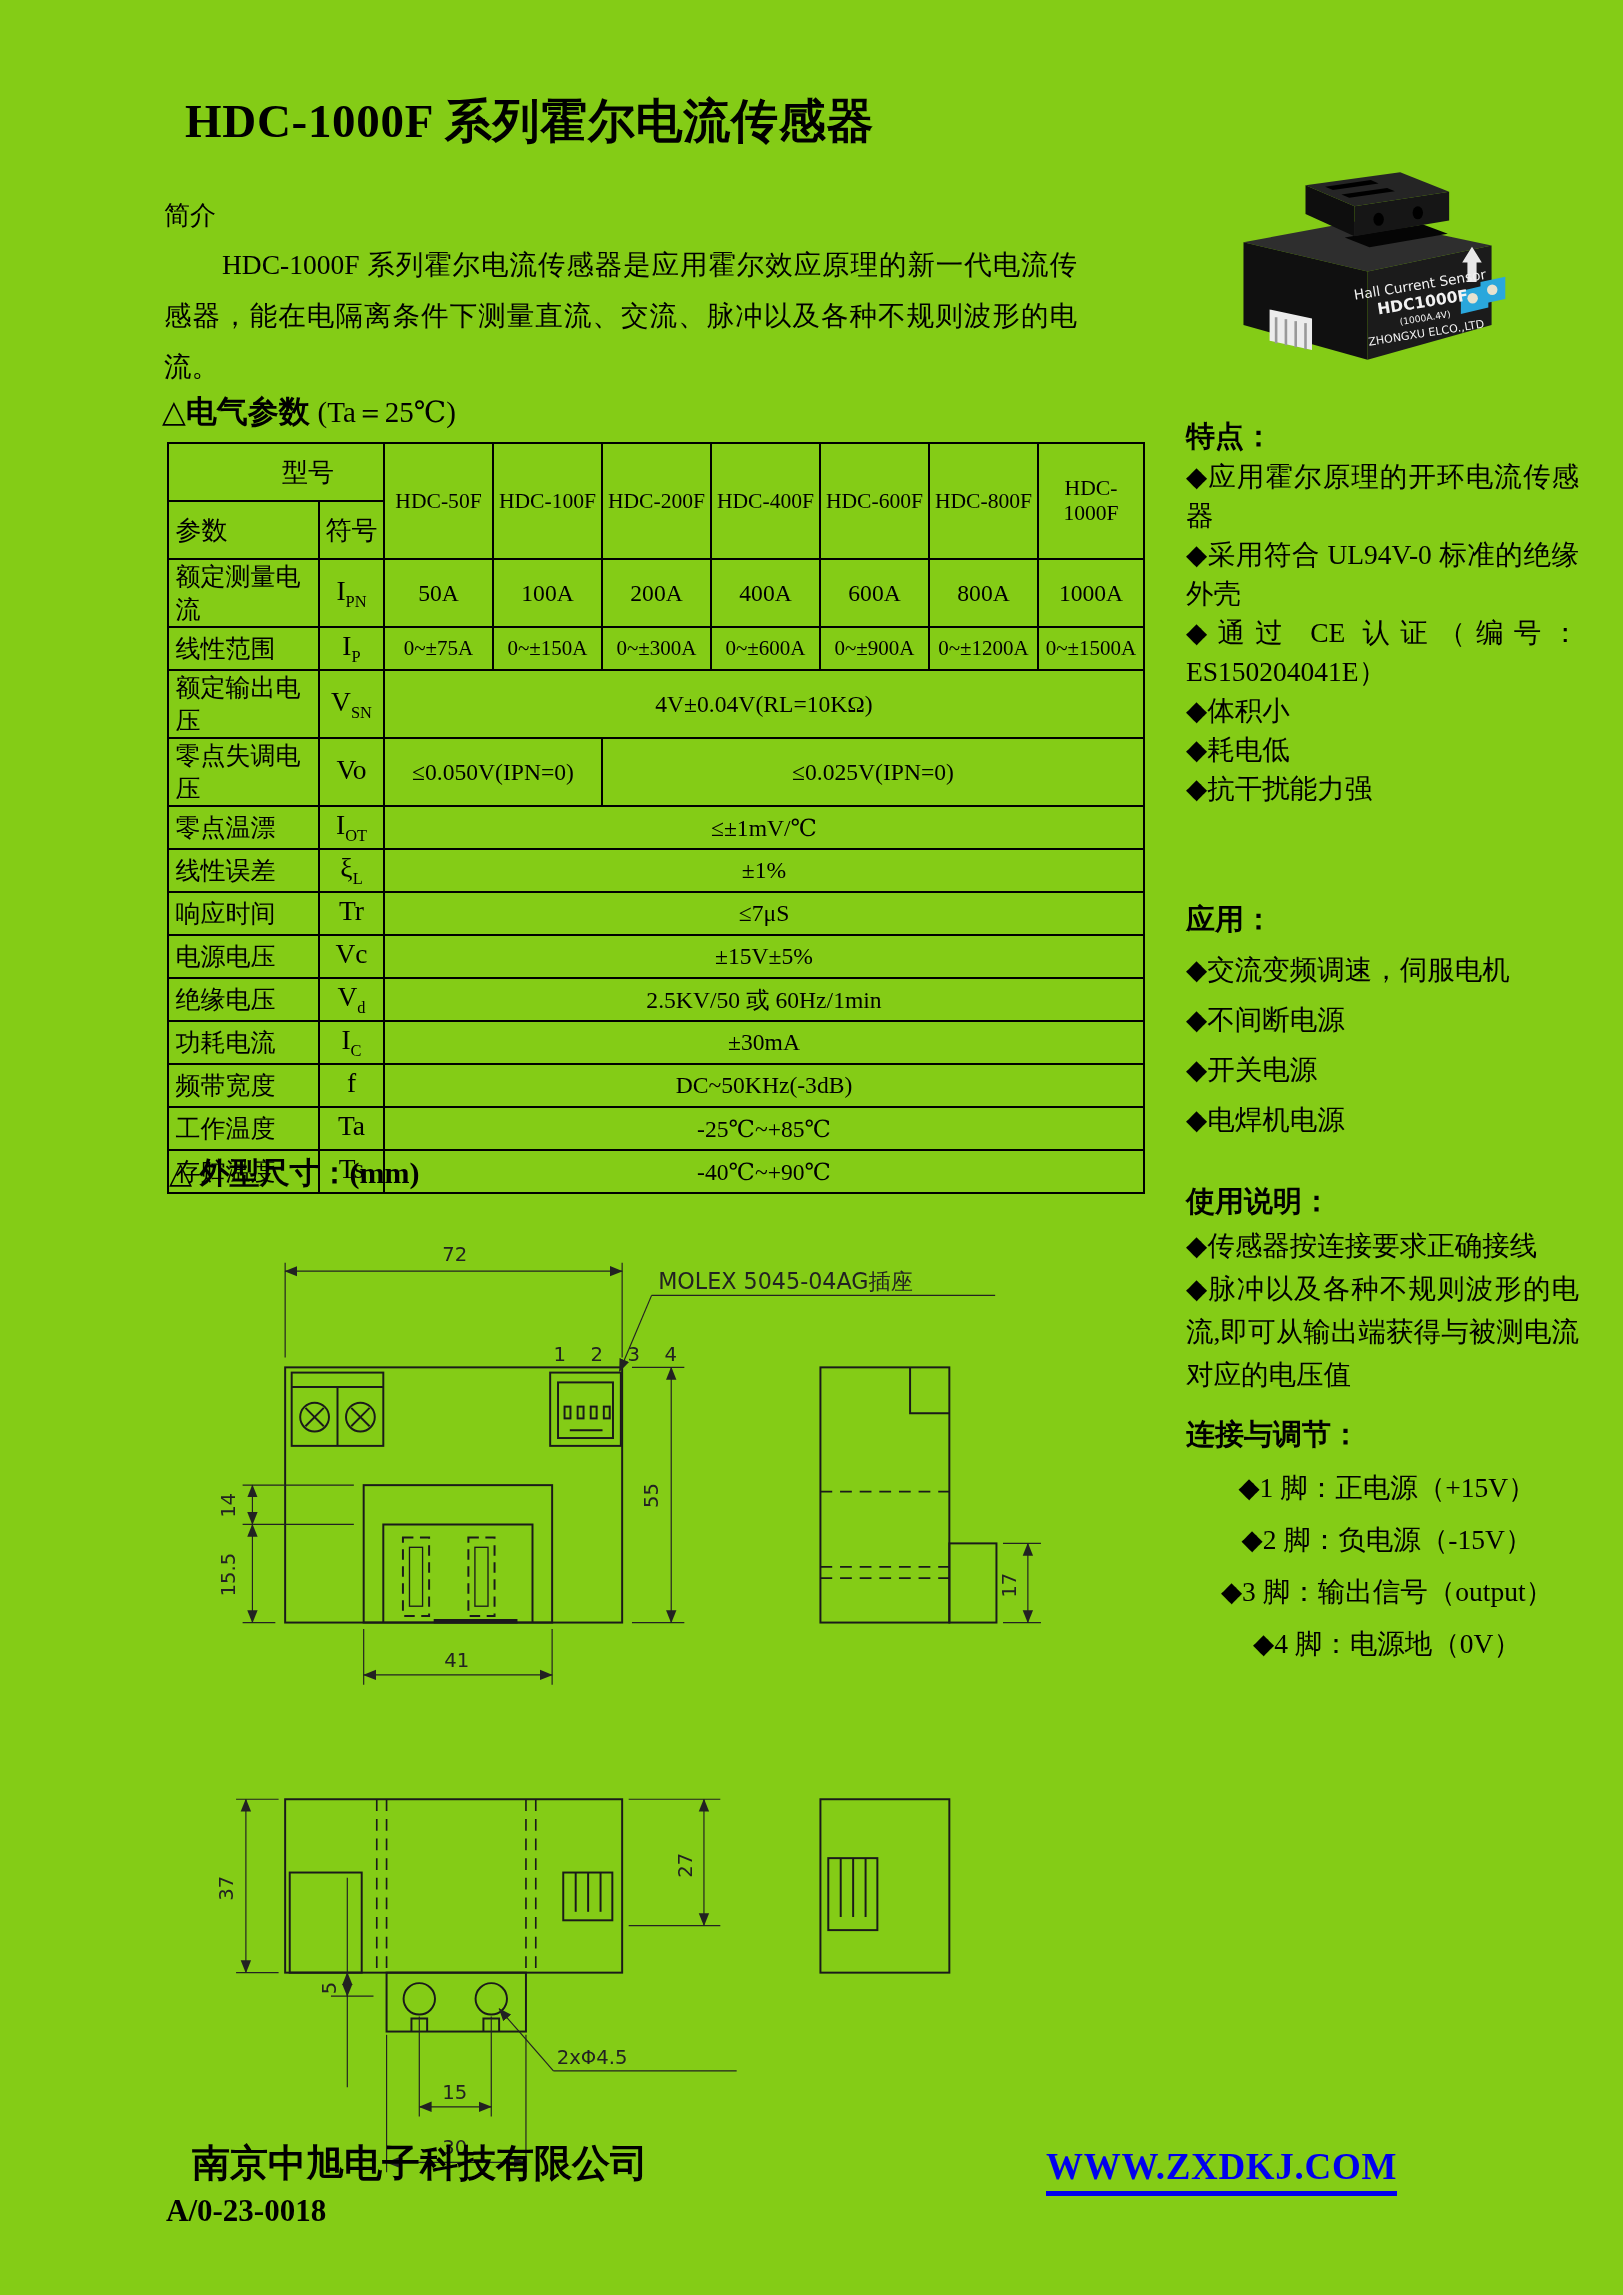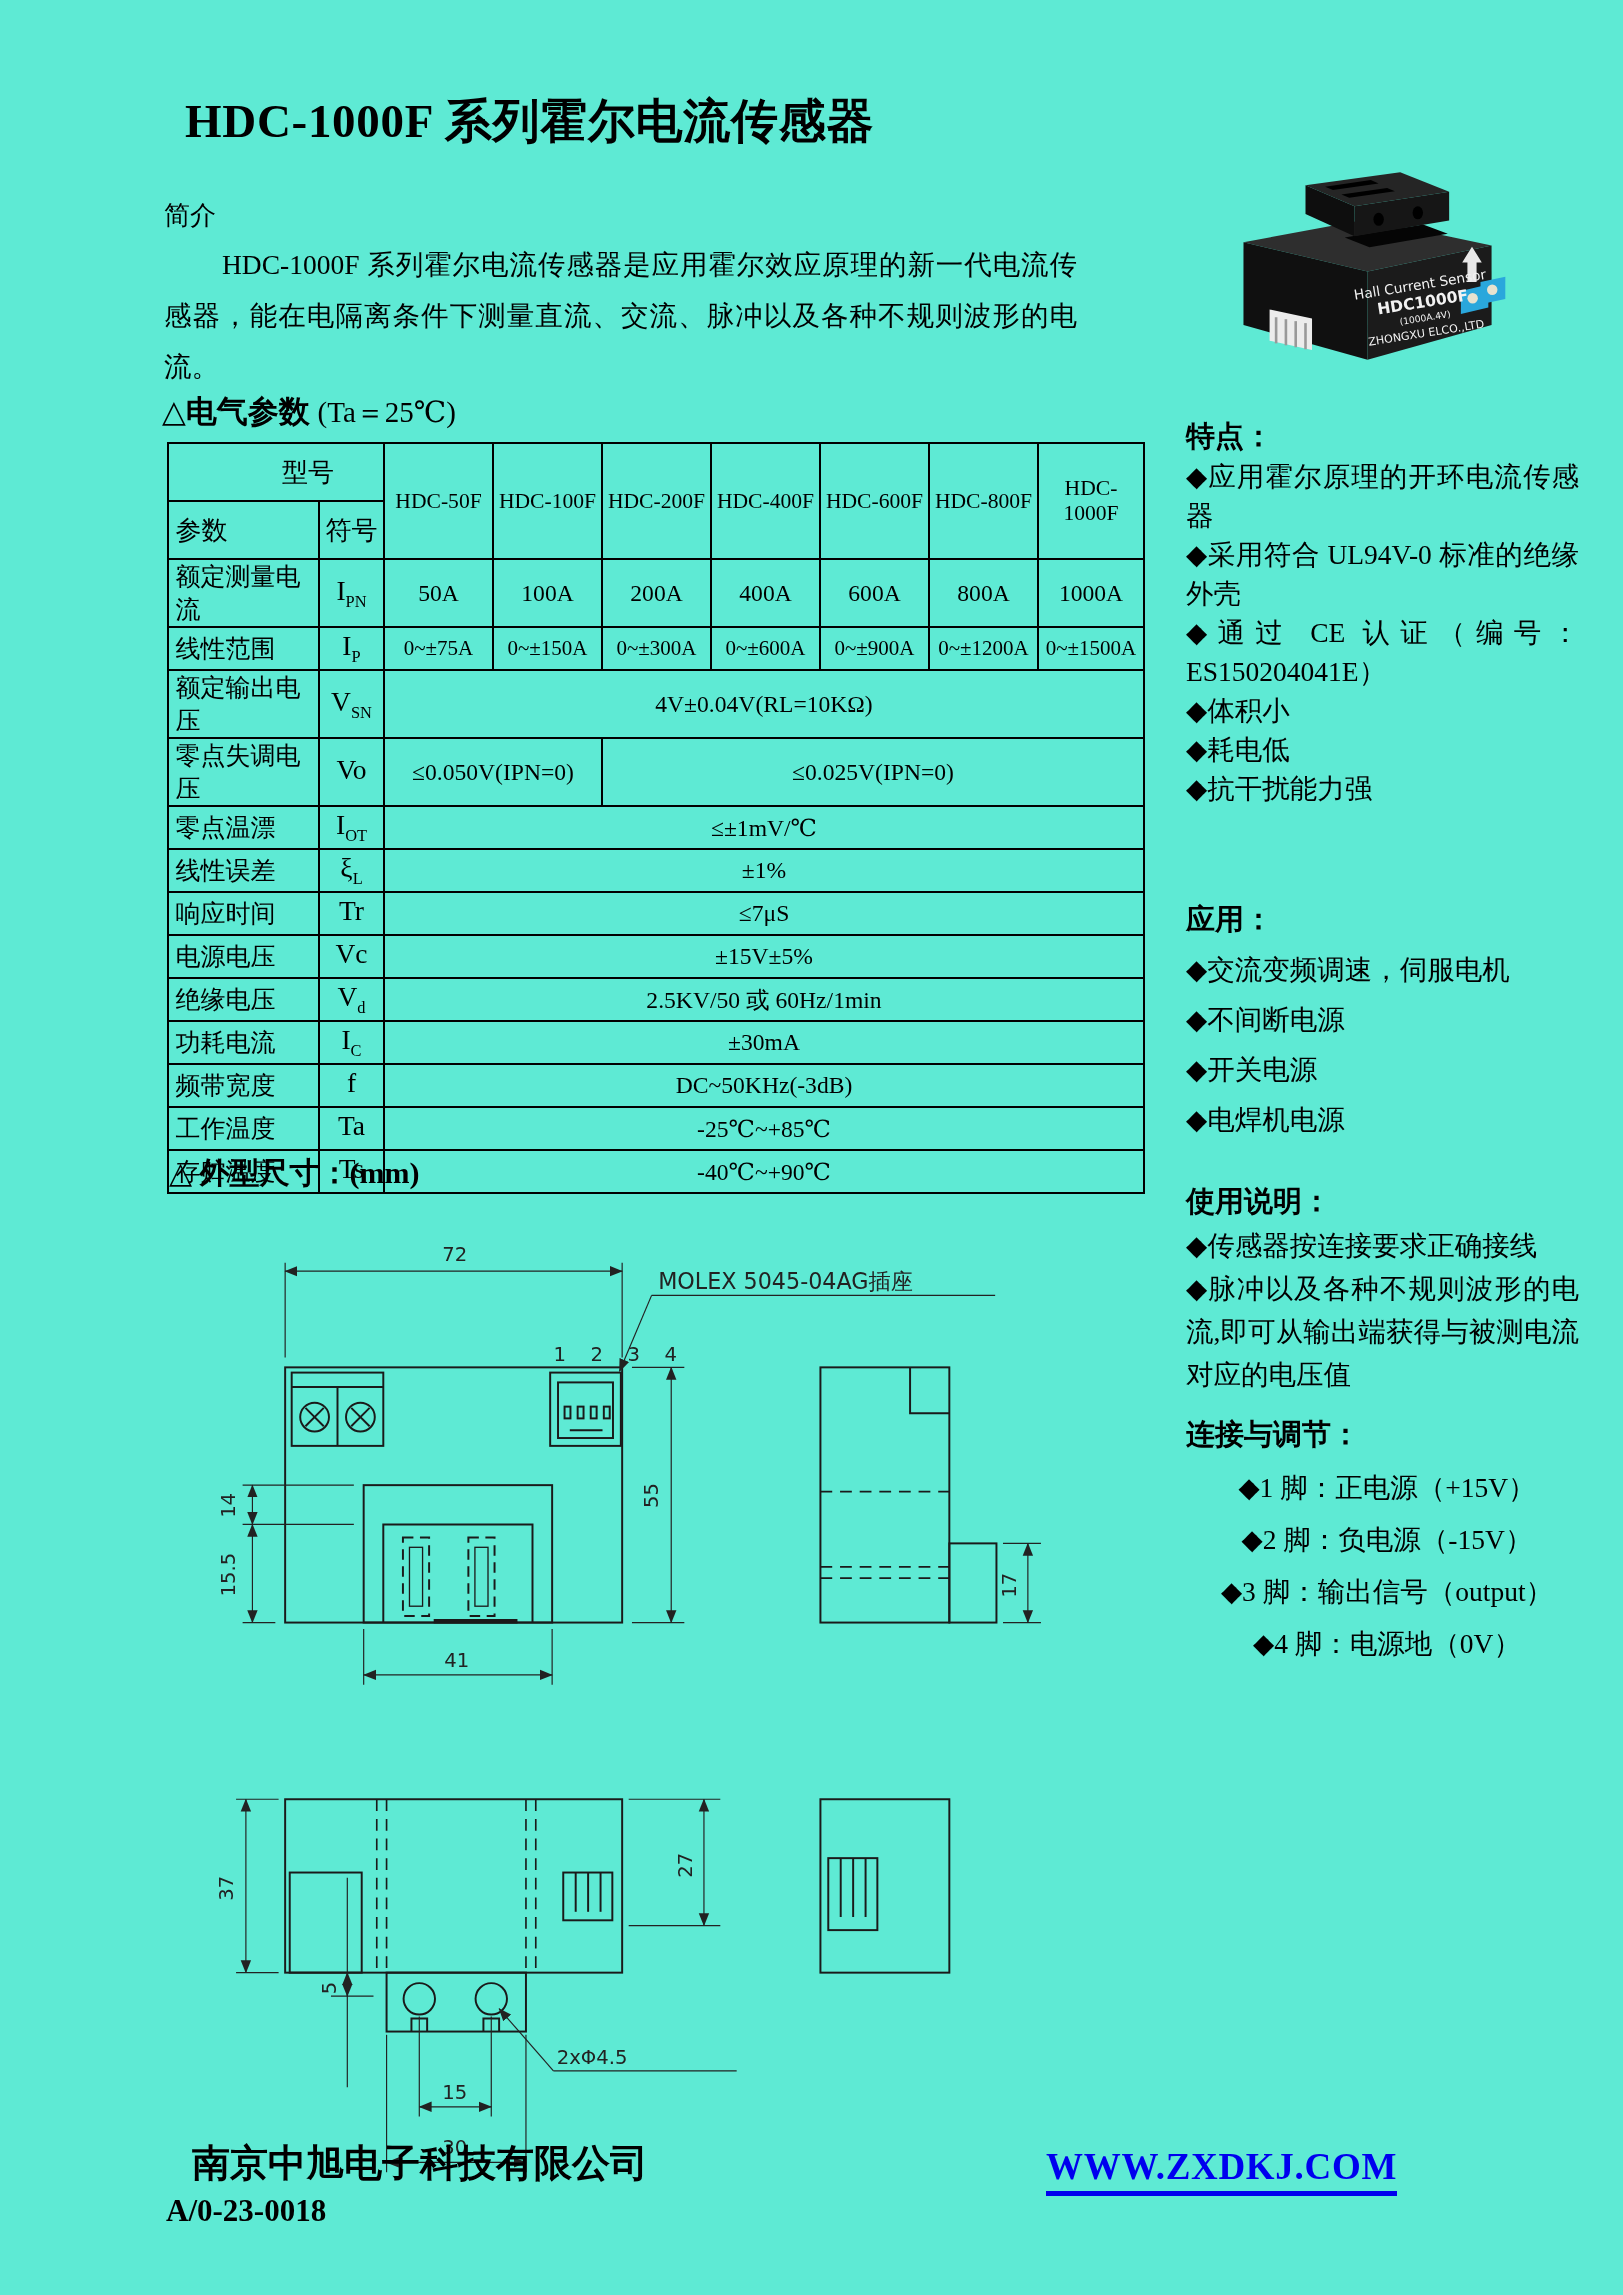--- a/index.html
+++ b/index.html
@@ -1,16 +1,16 @@
 <!DOCTYPE html>
 <html style="font-size:10.5px"><head>
 <meta charset="utf-8">
 <style>
   html,body{margin:0;padding:0;background:#ffffff;}
-  .page{position:relative;width:1623px;height:2295px;background:#5eead4;overflow:hidden;
+  .page{position:relative;width:1623px;height:2295px;background:#84cc16;overflow:hidden;
         font-family:"Liberation Serif","DejaVu Serif",serif;color:#000;}
   .abs{position:absolute;}
 
   .doc-title{left:185px;top:90px;font-size:47px;font-weight:bold;letter-spacing:0.7px;}
   .intro-heading{left:164px;top:198px;font-size:26px;}
   .intro-text{left:164px;top:239px;width:913px;font-size:27.5px;line-height:51px;
               text-indent:58px;text-align:justify;}
 
   .section-heading{left:162px;top:391px;font-size:31px;}
   .section-heading b{font-weight:bold;}

